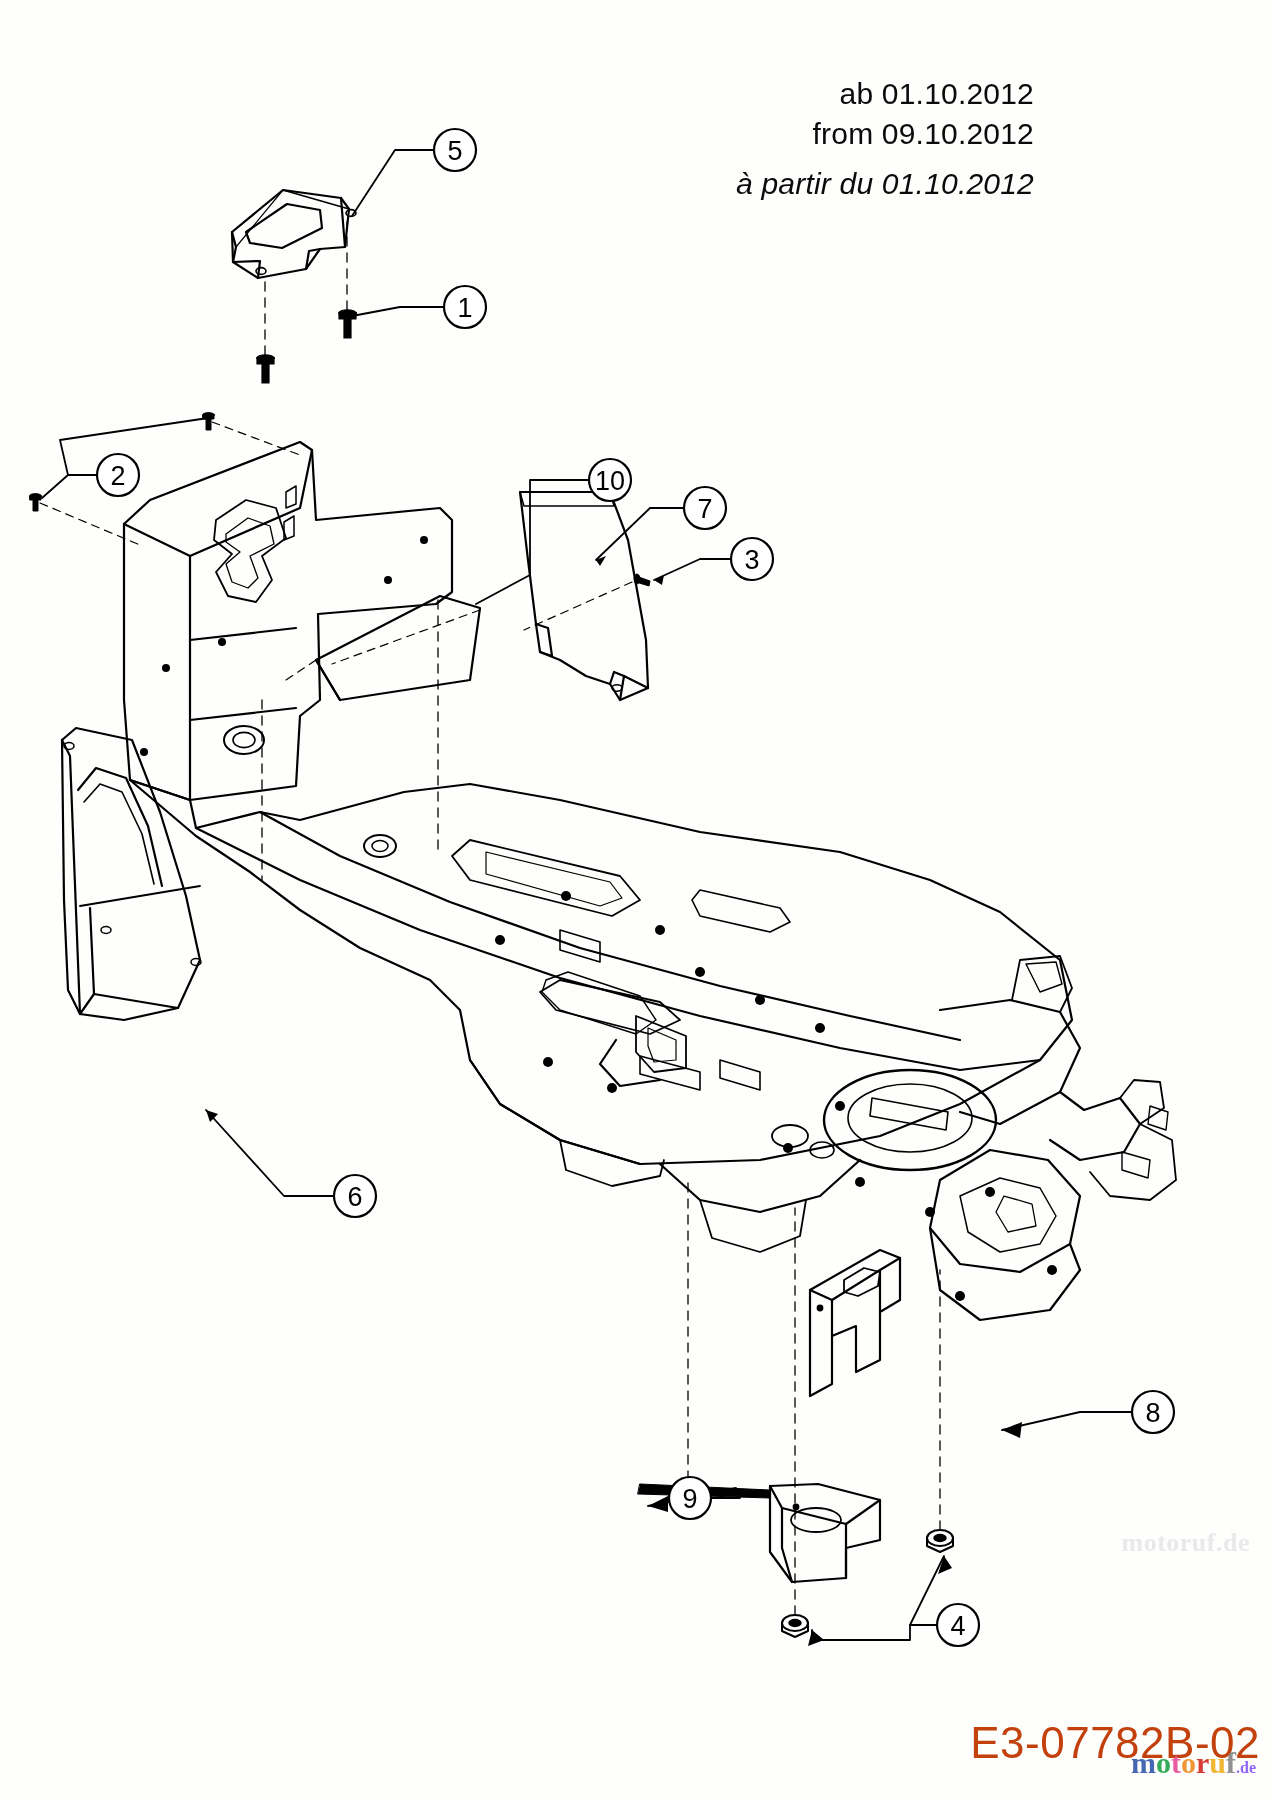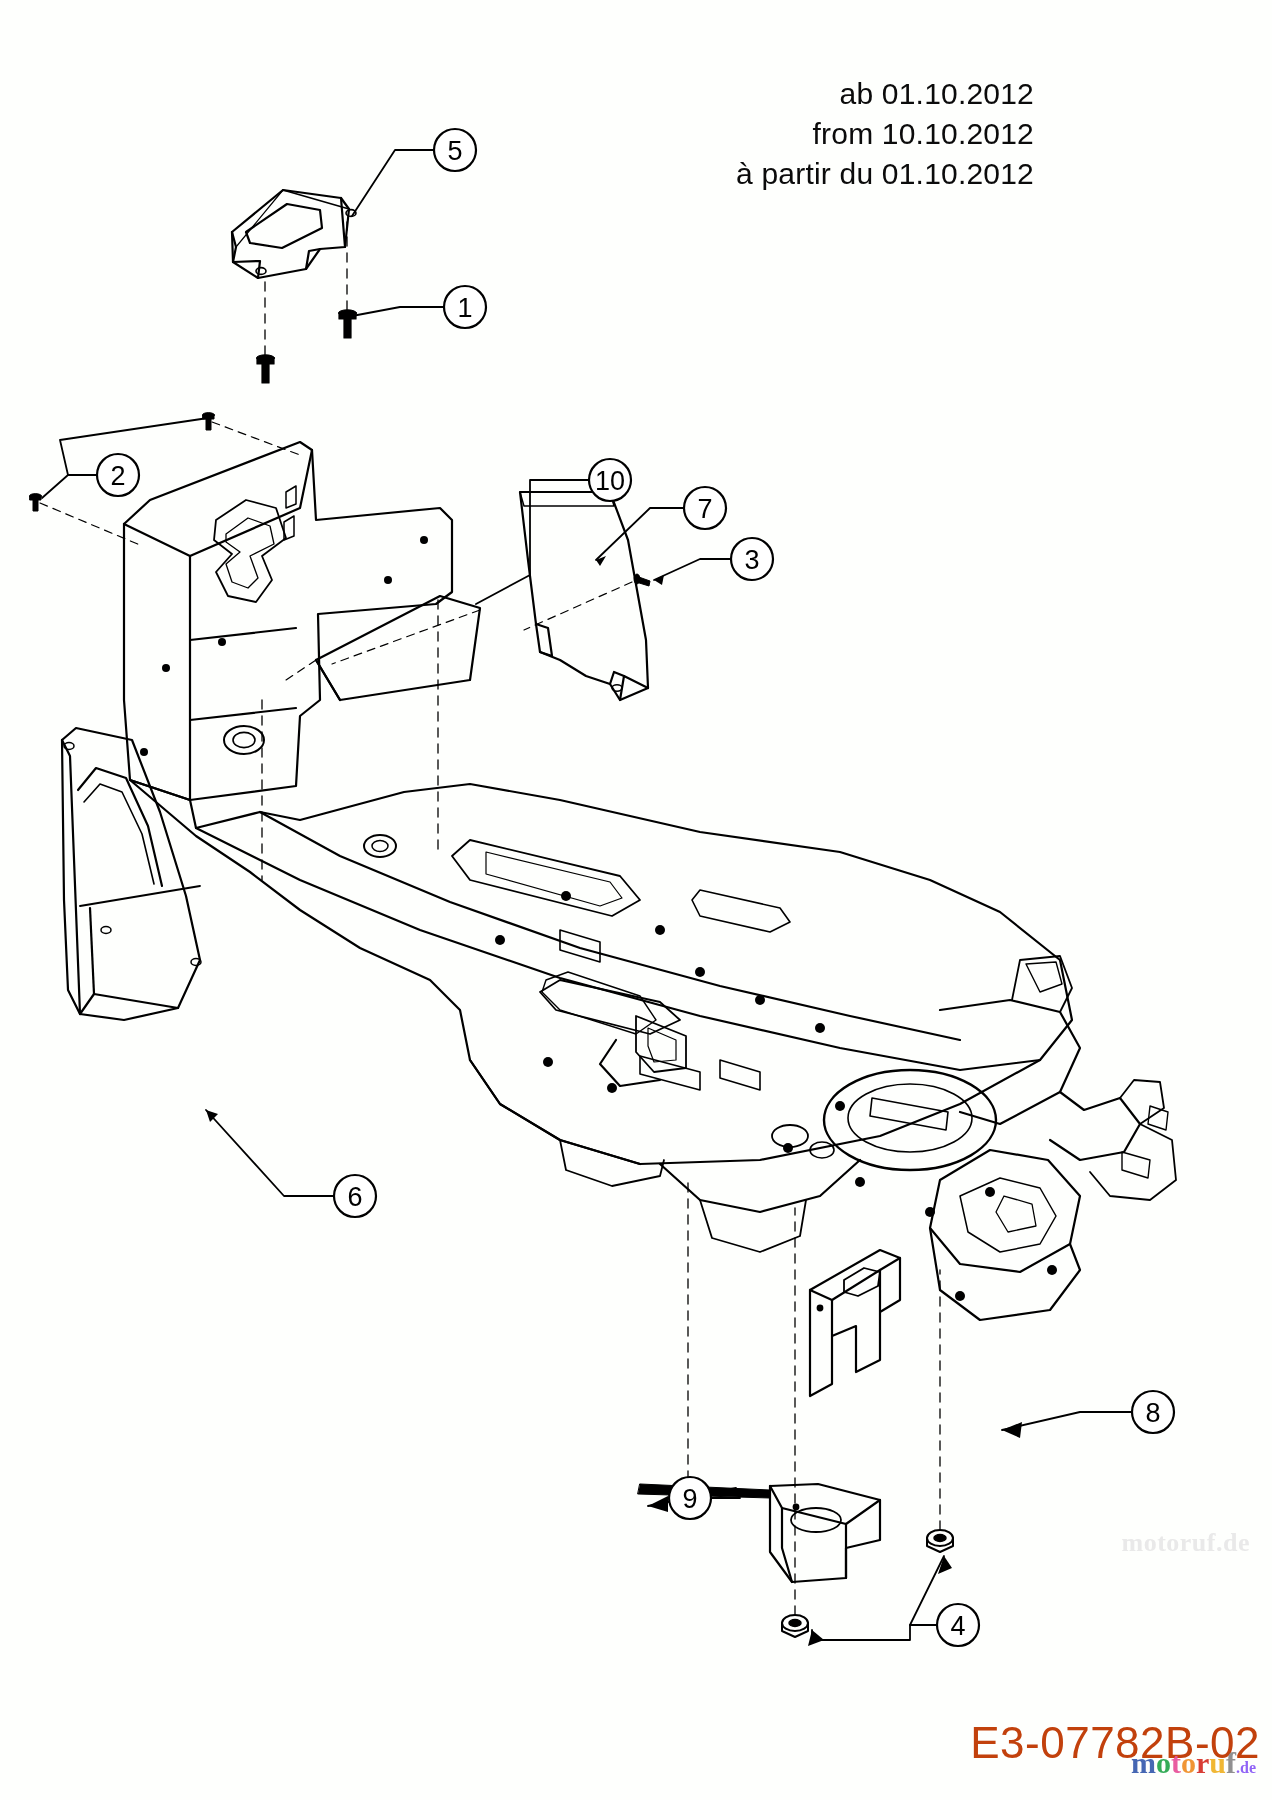--- a/index.html
+++ b/index.html
@@ -26,21 +26,21 @@
     position: absolute;
     text-align: right;
     font-size: 30px;
     line-height: 40px;
     letter-spacing: 0.2px;
     color: #0b0b0b;
     white-space: nowrap;
   }
   #hdr-de { right: 238px; top: 74px; }
   #hdr-en { right: 238px; top: 114px; }
-  #hdr-fr { right: 238px; top: 154px; }
+  #hdr-fr { right: 238px; top: 164px; font-style: italic; }
 
   #footer-code {
     position: absolute;
     right: 12px;
     top: 1716px;
     font-size: 44px;
     line-height: 54px;
     letter-spacing: 0.5px;
     color: #c2410c;
     white-space: nowrap;
@@ -91,21 +91,21 @@
     dominant-baseline: central;
     fill: #000;
   }
 </style>
 </head>
 <body>
 
 <div id="sheet">
 
   <div class="hdr" id="hdr-de">ab 01.10.2012</div>
-  <div class="hdr" id="hdr-en">from 10.10.2012</div>
+  <div class="hdr" id="hdr-en">from 09.10.2012</div>
   <div class="hdr" id="hdr-fr">à partir du 01.10.2012</div>
 
   <svg class="layer" id="drawing" viewBox="0 0 1272 1800">
     <g fill="none" stroke="#000" stroke-width="2.2" stroke-linejoin="round" stroke-linecap="round">
 
       <g>
         <path d="M232,232 L283,190 L341,198 L345,247 L320,249 L306,269 L258,278 L233,262 Z"></path>
         <path d="M246,232 L287,204 L320,210 L322,228 L282,248 L250,243 Z"></path>
         <path d="M345,247 L349,209 L341,198"></path>
         <path d="M233,262 L236,247 L232,232"></path>

